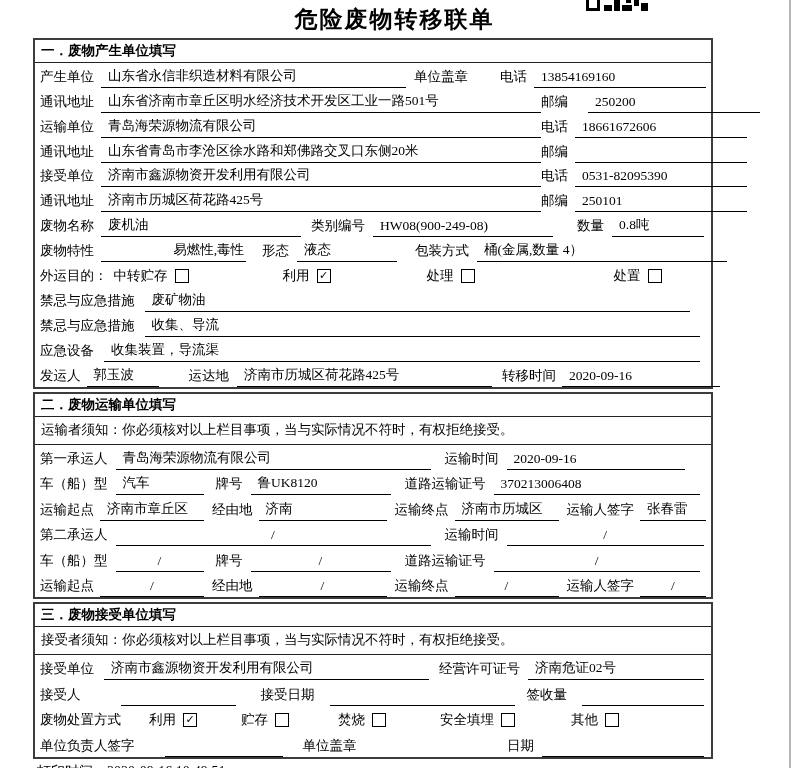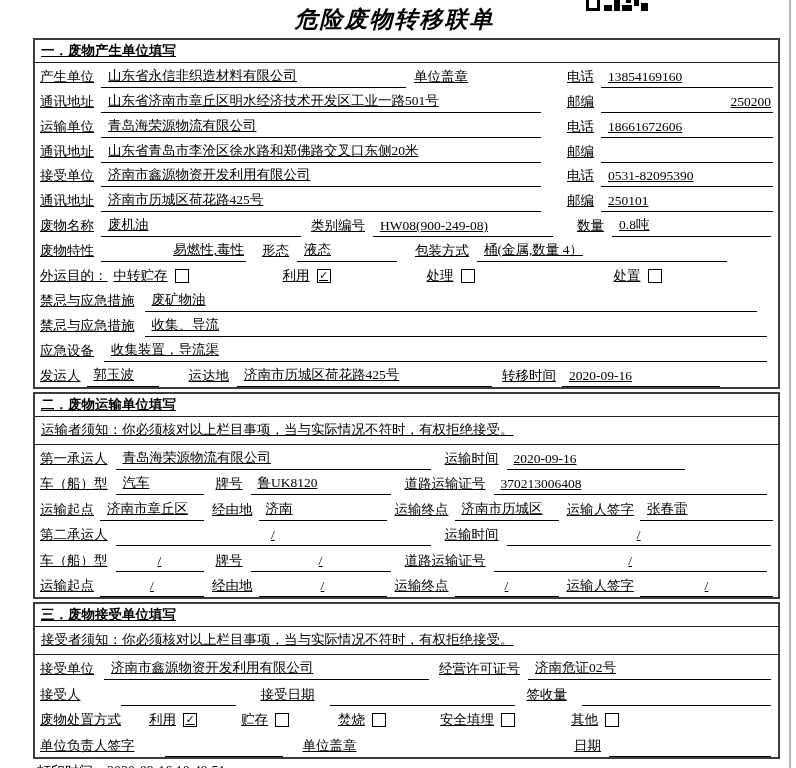--- a/index.html
+++ b/index.html
@@ -7,23 +7,23 @@
     position:relative; width:796px; height:768px; background:#fff; overflow:hidden;
     font-family:"Liberation Serif","DejaVu Serif",serif; font-size:13.5px; color:#000;
   }
   .edge-line { position:absolute; right:5px; top:0; width:2px; height:768px; background:#b6b6b6; }
   .qr { position:absolute; left:586px; top:0; width:62px; height:11px; }
   .topbar { position:relative; height:38px; }
   .doc-no { position:absolute; left:37px; top:13px; font-size:14px; white-space:nowrap; }
   .title {
     position:absolute; left:33px; top:4px; width:723px; text-align:center;
     font-family:"Liberation Sans","DejaVu Sans",sans-serif; font-weight:bold;
-    font-size:23px; letter-spacing:2px; margin:0;font-style:italic;
-  }
-  .box { margin-left:33px; width:747px; border:2px solid #3c3c3c; box-sizing:border-box; background:#fff;text-decoration:underline; }
+    font-size:23px; letter-spacing:2px; margin:0;
+  }
+  .box { margin-left:33px; width:680px; border:2px solid #3c3c3c; box-sizing:border-box; background:#fff; }
   .box + .box { margin-top:3px; }
   .sec-h {
     height:22px; line-height:21px; padding:0 6px; font-weight:bold; font-size:13.5px;
     font-family:"Liberation Sans","DejaVu Sans",sans-serif; border-bottom:1.5px solid #222;
   }
   .notice { height:27px; line-height:26px; padding:0 6px; border-bottom:1.5px solid #222; white-space:nowrap; }
   .row { display:flex; align-items:flex-end; padding:0 5px; box-sizing:border-box; }
   .s1 .row { height:24.9px; }
   .s2 .row { height:25.4px; }
   .s3 .row { height:25.5px; }
@@ -74,21 +74,21 @@
       <span class="u" style="width:305px;margin-left:7px;">山东省永信非织造材料有限公司</span>
       <span class="lbl" style="margin-left:8px;">单位盖章</span>
       <span class="lbl" style="margin-left:auto;">电话</span>
       <span class="u" style="width:172px;margin-left:7px;">13854169160</span>
     </div>
 
     <div class="row">
       <span class="lbl">通讯地址</span>
       <span class="u" style="width:440px;margin-left:7px;">山东省济南市章丘区明水经济技术开发区工业一路501号</span>
       <span class="lbl" style="margin-left:auto;">邮编</span>
-      <span class="u" style="width:172px;margin-left:7px;text-align:right;">250200</span>
+      <span class="u" style="width:172px;margin-left:20px;">250200</span>
     </div>
 
     <div class="row">
       <span class="lbl">运输单位</span>
       <span class="u" style="width:440px;margin-left:7px;">青岛海荣源物流有限公司</span>
       <span class="lbl" style="margin-left:auto;">电话</span>
       <span class="u" style="width:172px;margin-left:7px;">18661672606</span>
     </div>
 
     <div class="row">

